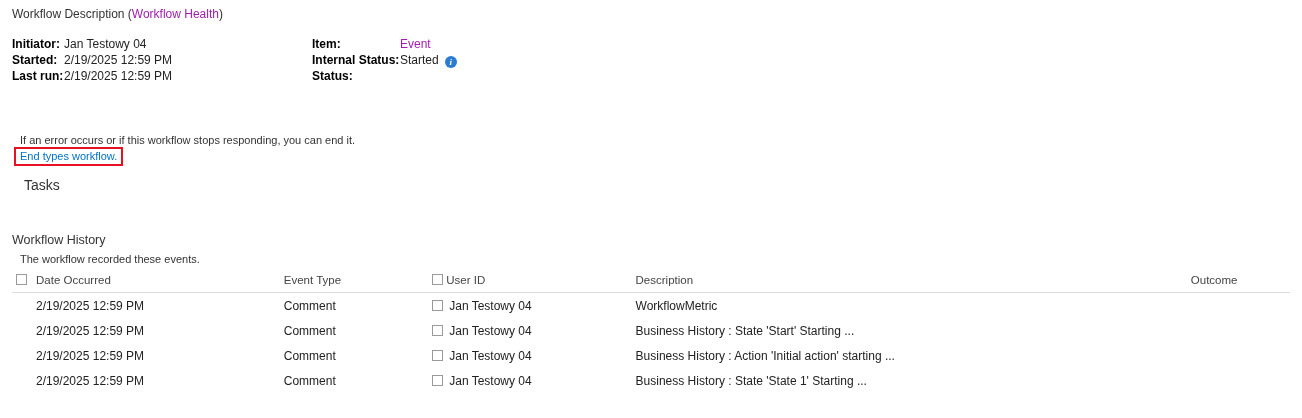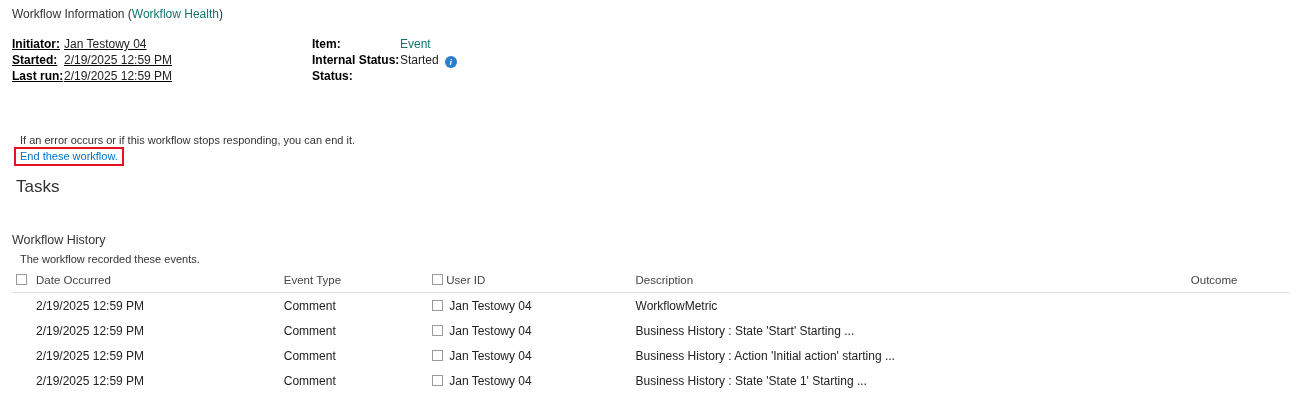--- a/index.html
+++ b/index.html
@@ -19,38 +19,38 @@
     position: relative;
     width: 1302px;
     height: 418px;
   }
   .section-title {
     position: absolute;
     font-size: 12px;
     color: #333333;
   }
   .link {
-    color: #0f766e;
+    color: #a21caf;
     text-decoration: none;
     cursor: pointer;
   }
 
   
   #wf-info-header {
     left: 12px;
     top: 7px;
     white-space: nowrap;
   }
 
   
   .info-block {
     position: absolute;
     font-size: 12px;
   }
-  #info-left { left: 12px; top: 37px; text-decoration: underline; }
+  #info-left { left: 12px; top: 37px; }
   #info-right { left: 312px; top: 37px; }
   .info-row {
     display: flex;
     align-items: baseline;
     height: 15px;
     margin-bottom: 1px;
   }
   .info-label {
     font-weight: bold;
     color: #000;
@@ -97,21 +97,21 @@
     color: #0072c6;
     padding: 1px 4px 2px 4px;
     border: 2px solid #e81123;
     background: transparent;
     cursor: pointer;
     white-space: nowrap;
     line-height: 12px;
   }
 
   
-  #tasks-title { left: 16px; top: 177px; font-size: 17px; }
+  #tasks-title { left: 24px; top: 177px; font-size: 14px; }
   #tasks-desc {
     position: absolute;
     left: 20px;
     top: 197px;
     font-size: 11px;
     color: #333;
     white-space: nowrap;
   }
   #fieldtype-warning {
     position: absolute;
@@ -187,21 +187,21 @@
   th.col-user .chk-head { margin-right: 3px; }
   .user-cell { padding-left: 145px; }
   thead th.col-user { padding-left: 145px; }
 </style>
 </head>
 <body>
 
 <div class="page">
 
   <div class="section-title" id="wf-info-header">
-    <span>Workflow Information</span>
+    <span>Workflow Description</span>
     <span>(</span><a class="link">Workflow Health</a><span>)</span>
   </div>
 
   <div class="info-block" id="info-left">
     <div class="info-row">
       <span class="info-label">Initiator:</span>
       <span class="info-value">Jan Testowy 04</span>
     </div>
     <div class="info-row">
       <span class="info-label">Started:</span>
@@ -223,21 +223,21 @@
       <span class="info-value">Started</span>
       <span class="info-icon">i</span>
     </div>
     <div class="info-row">
       <span class="info-label">Status:</span>
       <span class="info-value"></span>
     </div>
   </div>
 
   <div id="end-hint">If an error occurs or if this workflow stops responding, you can end it.</div>
-  <a id="end-workflow-link" class="link">End these workflow.</a>
+  <a id="end-workflow-link" class="link">End types workflow.</a>
 
   <div class="section-title" id="tasks-title">Tasks</div>
 
 
   <div class="section-title" id="history-title">Workflow History</div>
   <div id="history-desc">The workflow recorded these events.</div>
 
   <table id="history-table">
     <thead>
       <tr>

